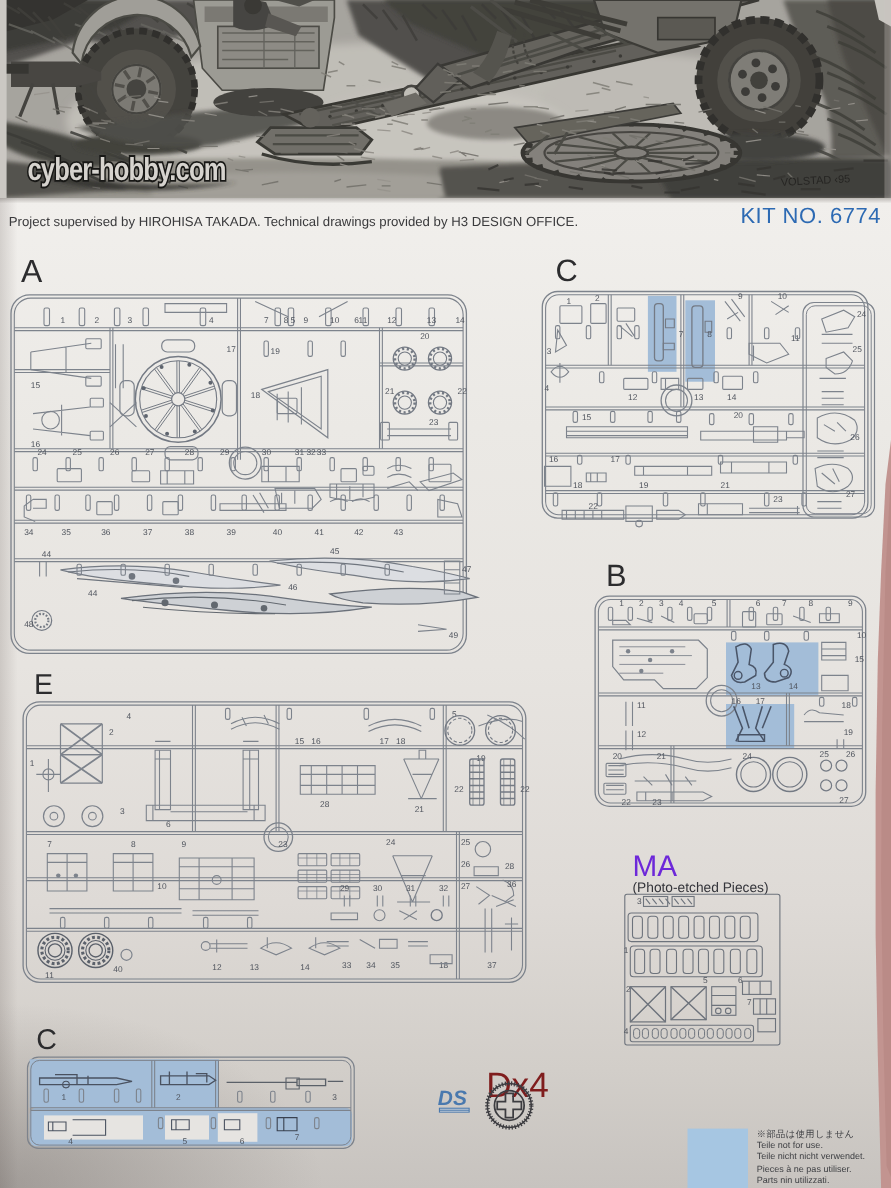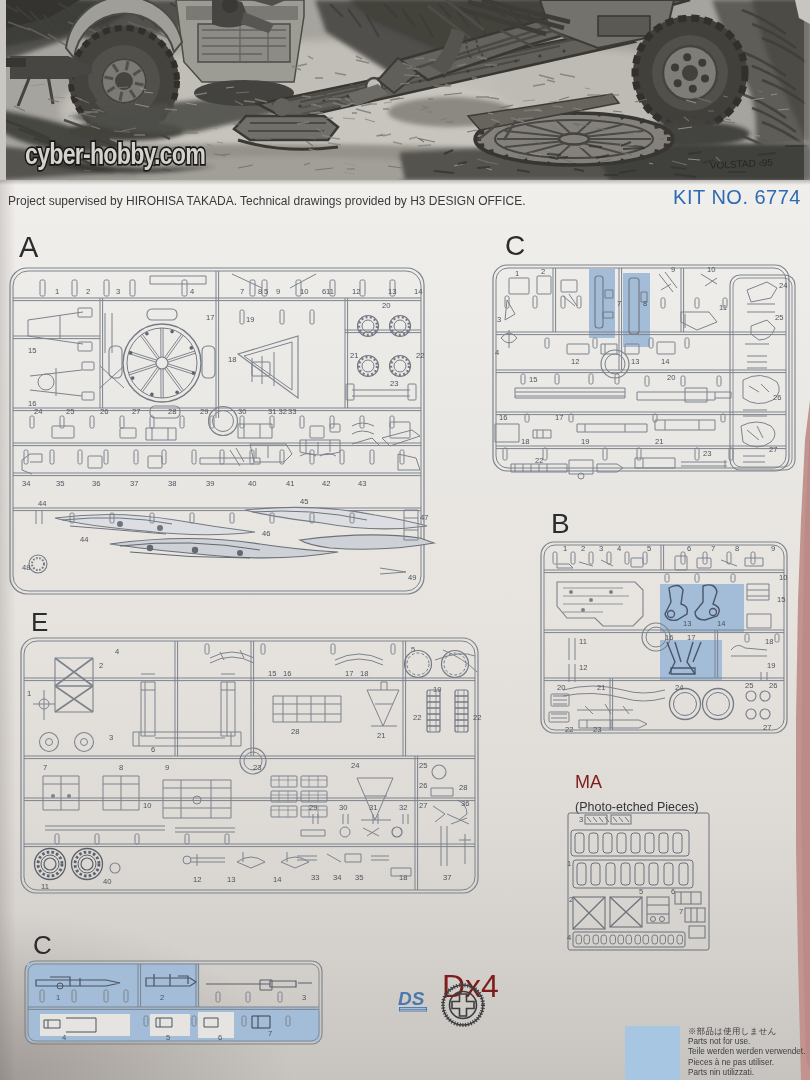--- a/index.html
+++ b/index.html
@@ -763,21 +763,21 @@
 <text x="340" y="250" font-size="7.6" fill="#4e535c" font-family="'Liberation Sans',sans-serif">35</text>
 <text x="384" y="250" font-size="7.6" fill="#4e535c" font-family="'Liberation Sans',sans-serif">18</text>
 <path d="M376 238 h20 v8 h-20 Z" stroke="#7d838c" fill="none"></path>
 <text x="446" y="176" font-size="7.6" fill="#4e535c" font-family="'Liberation Sans',sans-serif">36</text>
 <path d="M432 184 l22 10 M436 194 l16 -6" stroke="#7d838c"></path>
 <text x="428" y="250" font-size="7.6" fill="#4e535c" font-family="'Liberation Sans',sans-serif">37</text>
 <path d="M426 196 v40 M432 196 v40" stroke="#7d838c"></path>
 <path d="M444 210 h12 M450 204 v30" stroke="#7d838c"></path>
 </svg>
 
-<div class="abs" style="left:575px;top:772px;font-size:18px;color:#7f1d1d;">MA</div>
+<div class="abs" style="left:575px;top:772px;font-size:27px;color:#6d28d9;">MA</div>
 
 <div class="abs" style="left:575px;top:800px;font-size:12.5px;color:#33343a;">(Photo-etched Pieces)</div>
 
 <svg class="abs" style="left:563px;top:810px" width="152" height="145" viewBox="0 0 152 145">
 <rect x="5" y="3" width="141" height="137" rx="2" fill="none" stroke="#6d737c" stroke-width="1"></rect>
 
 <text x="16" y="12" font-size="7.6" fill="#4e535c" font-family="'Liberation Sans',sans-serif">3</text>
 <rect x="22" y="5" width="22" height="9" fill="none" stroke="#6d737c"></rect>
     <path d="M24 7 l4 5 m2 -5 l4 5 m2 -5 l4 5 m2 -5 l4 5" stroke="#6d737c" fill="none"></path>
 <rect x="48" y="5" width="20" height="9" fill="none" stroke="#6d737c"></rect>
@@ -902,17 +902,17 @@
     <circle cx="25" cy="25" r="20" fill="none" stroke="#3c3c40" stroke-width="4" stroke-dasharray="1.1 1.7"></circle>
     <circle cx="25" cy="25" r="13.5" fill="none" stroke="#3c3c40" stroke-width="1.6"></circle>
     <path d="M21 13 h8 v8 h-8 Z" fill="none"></path>
     <path d="M21.5 14 h7 v7.5 h7.5 v7 h-7.5 v7.5 h-7 v-7.5 h-7.5 v-7 h7.5 Z" fill="none" stroke="#3c3c40" stroke-width="1.6"></path>
   </svg>
 
 <div class="abs" style="left:625px;top:1026px;width:55px;height:54px;background:#a6c6e2;"></div>
 
 <div class="abs" style="left:688px;top:1026px;font-size:8.2px;line-height:10.6px;color:#3f4044;white-space:nowrap;">
 <div style="font-size:8.4px;letter-spacing:0.4px;">※部品は使用しません</div>
-<div>Parts not for use.</div>
-<div>Teile werden werden verwendet.</div>
+<div>Teile not for use.</div>
+<div>Teile nicht nicht verwendet.</div>
 <div>Pieces à ne pas utiliser.</div>
 <div>Parts nin utilizzati.</div>
 </div>
 
 </body></html>

